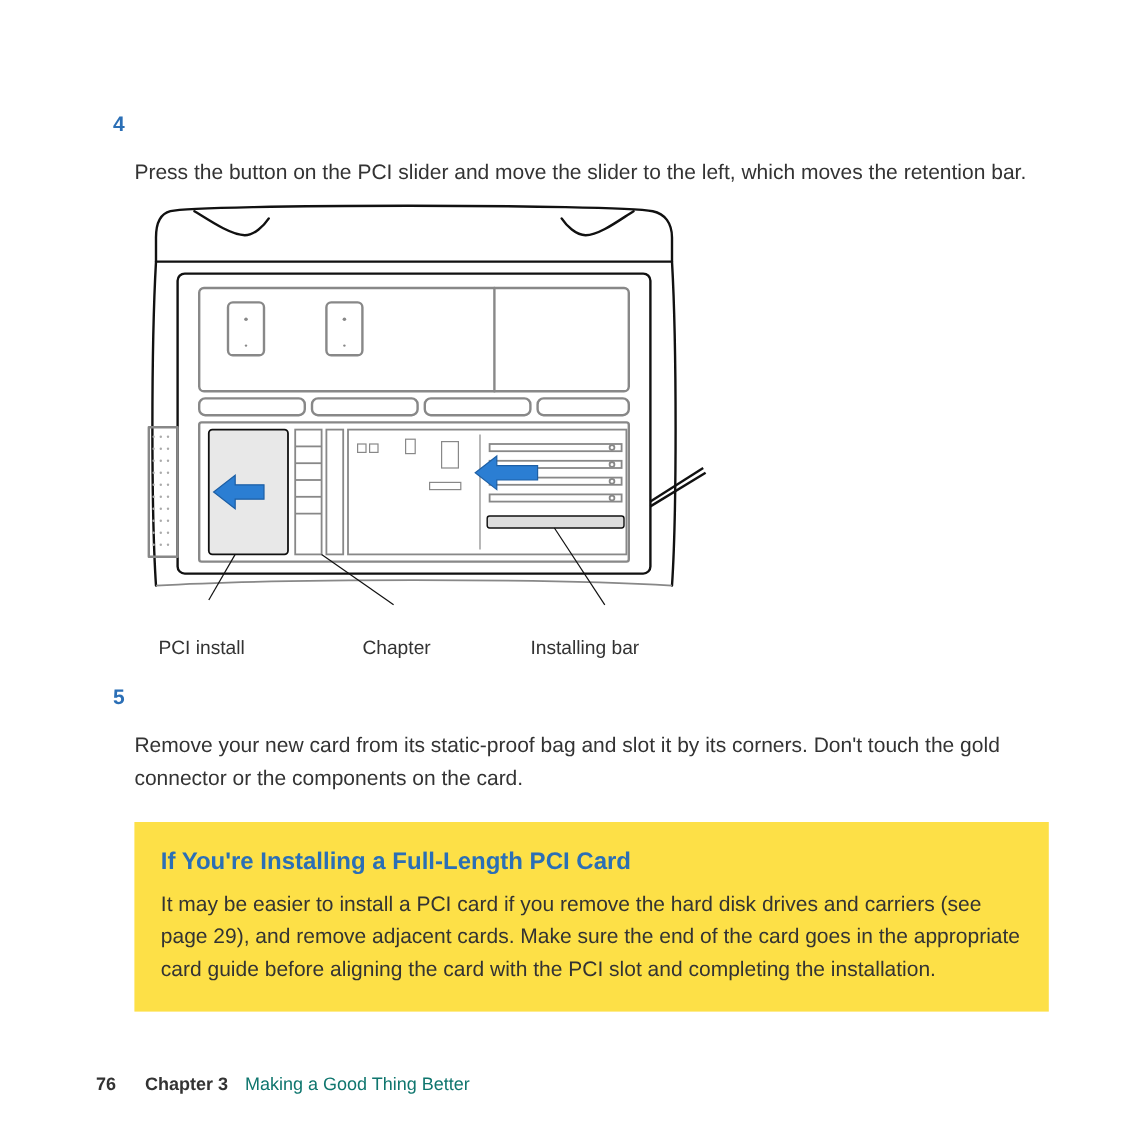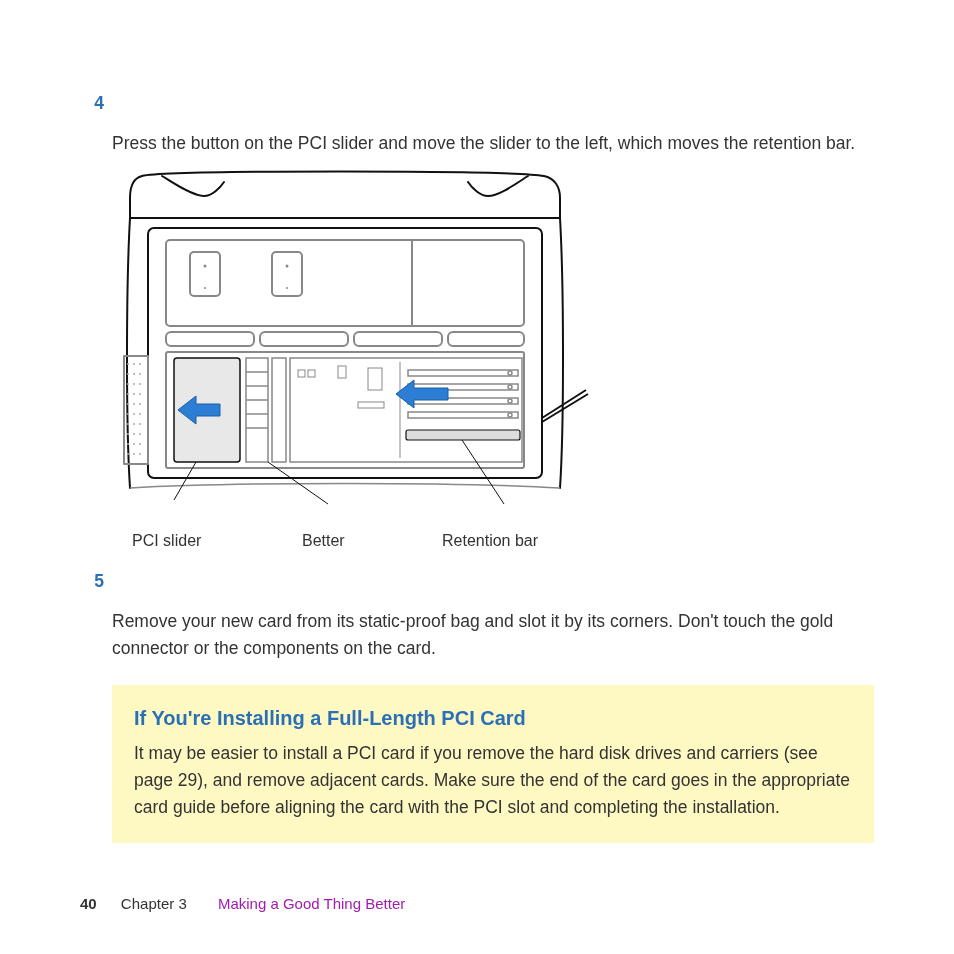--- a/index.html
+++ b/index.html
@@ -45,21 +45,21 @@
   .labels-row {
     display: flex;
     font-size: 16px;
     color: #333;
     margin-top: 4px;
   }
   .labels-row span {
     display: inline-block;
   }
   .note-box {
-    background: #fef9c3;
+    background: #fde047;
     padding: 18px 22px 22px 22px;
     margin: 24px 0 0 32px;
     font-size: 17.5px;
     line-height: 1.55;
   }
   .note-title {
     color: #2b6fb6;
     font-weight: bold;
     font-size: 20px;
     margin-bottom: 6px;
@@ -68,25 +68,25 @@
     position: absolute;
     bottom: 42px;
     left: 80px;
     font-size: 15px;
   }
   .footer .page-num {
     font-weight: bold;
     margin-right: 20px;
   }
   .footer .chap {
-    font-weight: normal;
-    margin-right: 27px;
+    font-weight: bold;
+    margin-right: 10px;
   }
   .footer .chap-title {
-    color: #a21caf;
+    color: #0f766e;
   }
   svg { display:block; }
 </style>
 </head>
 <body>
 
 <div class="page">
 
   <div class="step">
     <div class="step-num">4</div>
@@ -212,35 +212,35 @@
       </g>
 
       <g stroke="#111" stroke-width="1" fill="none">
         <line x1="84" y1="294" x2="62" y2="332"></line>
         <line x1="156" y1="294" x2="216" y2="336"></line>
         <line x1="350" y1="272" x2="392" y2="336"></line>
       </g>
     </svg>
 
     <div class="labels-row">
-      <span style="margin-left:20px; width:170px;">PCI slider</span>
-      <span style="width:140px;">Better</span>
-      <span>Retention bar</span>
+      <span style="margin-left:20px; width:170px;">PCI install</span>
+      <span style="width:140px;">Chapter</span>
+      <span>Installing bar</span>
     </div>
   </div>
 
   <div class="step">
     <div class="step-num">5</div>
     <div class="step-text">Remove your new card from its static-proof bag and slot it by its corners. Don't touch the gold connector or the components on the card.</div>
   </div>
 
   <div class="note-box">
     <div class="note-title">If You're Installing a Full-Length PCI Card</div>
     <div>It may be easier to install a PCI card if you remove the hard disk drives and carriers (see page 29), and remove adjacent cards. Make sure the end of the card goes in the appropriate card guide before aligning the card with the PCI slot and completing the installation.</div>
   </div>
 
   <div class="footer">
-    <span class="page-num">40</span>
+    <span class="page-num">76</span>
     <span class="chap">Chapter 3</span>
     <span class="chap-title">Making a Good Thing Better</span>
   </div>
 
 </div>
 
 </body></html>

